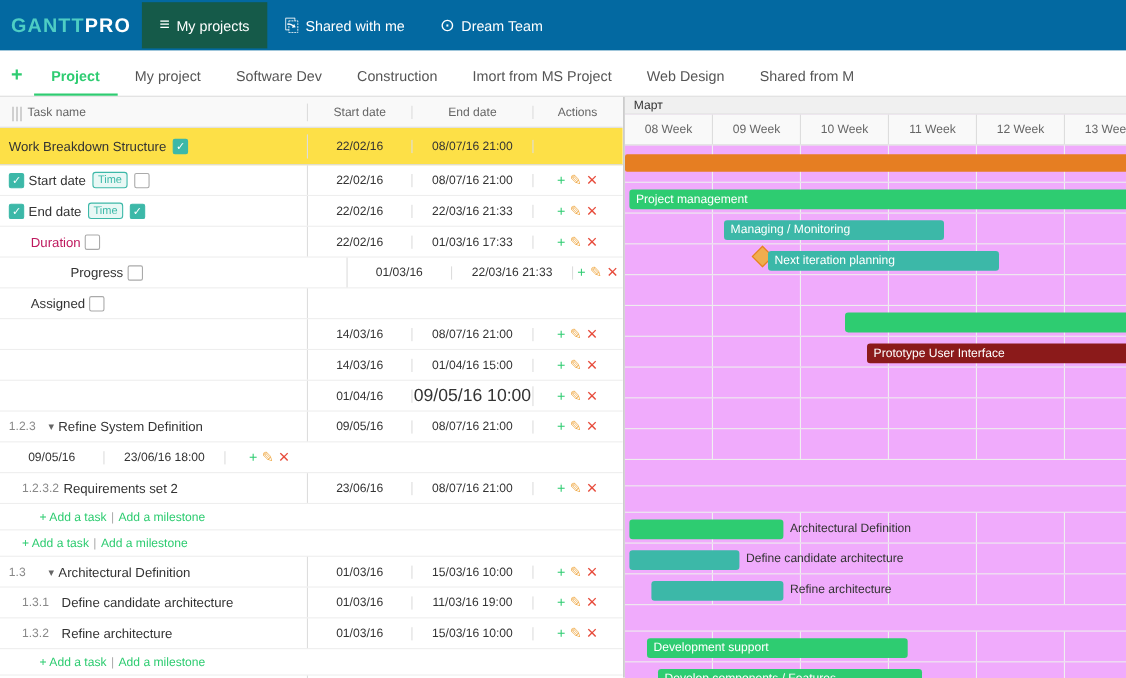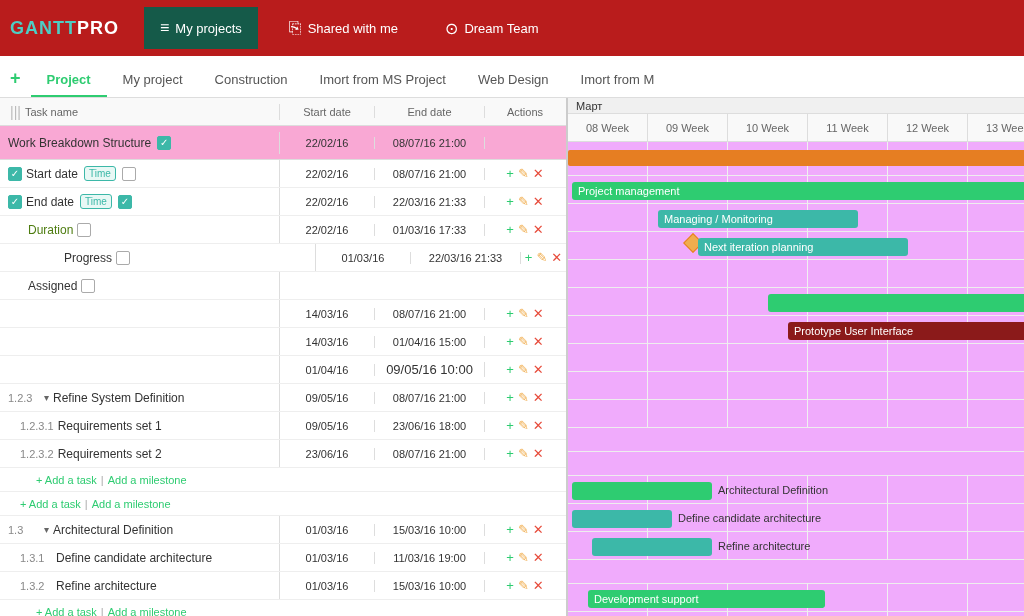--- a/index.html
+++ b/index.html
@@ -1,25 +1,25 @@
 <!DOCTYPE html>
 <html><head>
   <meta charset="utf-8">
   <style>
     * { box-sizing: border-box; margin: 0; padding: 0; font-family: Arial, sans-serif; }
     body { width: 1024px; height: 616px; overflow: hidden; background: #f5f5f5; font-size: 12px; }
 
     
     .header {
-      background: #b91c1c;
-      height: 56px;
+      background: #0369a1;
+      height: 46px;
       display: flex;
       align-items: center;
       padding: 0 10px;
-      gap: 15px;
+      gap: 0;
     }
     .logo {
       color: #fff;
       font-weight: bold;
       font-size: 18px;
       letter-spacing: 1px;
       margin-right: 10px;
     }
     .logo span { color: #4ecdc4; }
     .nav-item {
@@ -241,24 +241,25 @@
   <div class="nav-item">
     <span class="nav-icon">⊙</span>
     <span>Dream Team</span>
   </div>
 </div>
 
 <div class="tabs">
   <div class="tab-add">+</div>
   <div class="tab active">Project</div>
   <div class="tab">My project</div>
+  <div class="tab">Software Dev</div>
   <div class="tab">Construction</div>
   <div class="tab">Imort from MS Project</div>
   <div class="tab">Web Design</div>
-  <div class="tab">Imort from M</div>
+  <div class="tab">Shared from M</div>
 </div>
 
 <div class="main">
 
   <div class="left-panel">
 
     <div class="col-headers">
       <div class="col-task">
         <span style="color:#bbb;font-size:14px;">|||</span>
         <span>Task name</span>
@@ -267,21 +268,21 @@
         <span>Start date</span>
       </div>
       <div class="col-end">
         <span>End date</span>
       </div>
       <div class="col-actions">
         <span>Actions</span>
       </div>
     </div>
 
-    <div class="row" style="height:34px;background:#f9a8d4;border-bottom:1px solid #ddd;">
+    <div class="row" style="height:34px;background:#fde047;border-bottom:1px solid #ddd;">
       <div class="cell-task" style="font-size:12px;gap:6px;flex-wrap:wrap;height:auto;padding:4px 8px;align-items:center;">
         <span style="font-size:12px;color:#333;">Work Breakdown Structure</span>
         <div class="checkbox checked">✓</div>
       </div>
       <div class="cell-start" style="font-size:11px;">22/02/16</div>
       <div class="cell-end" style="font-size:11px;">08/07/16 21:00</div>
       <div class="cell-actions"></div>
     </div>
 
     <div class="row" style="height:28px;">
@@ -312,21 +313,21 @@
       <div class="cell-actions">
         <span class="action-btn action-plus">+</span>
         <span class="action-btn action-edit">✎</span>
         <span class="action-btn action-del">✕</span>
       </div>
     </div>
 
     <div class="row" style="height:28px;">
       <div class="cell-task" style="gap:4px;">
         <span style="width:16px;"></span>
-        <span style="color:#4d7c0f;">Duration</span>
+        <span style="color:#be185d;">Duration</span>
         <div class="checkbox"></div>
       </div>
       <div class="cell-start" style="font-size:11px;">22/02/16</div>
       <div class="cell-end" style="font-size:11px;">01/03/16 17:33</div>
       <div class="cell-actions">
         <span class="action-btn action-plus">+</span>
         <span class="action-btn action-edit">✎</span>
         <span class="action-btn action-del">✕</span>
       </div>
     </div>
@@ -375,21 +376,21 @@
       <div class="cell-actions">
         <span class="action-btn action-plus">+</span>
         <span class="action-btn action-edit">✎</span>
         <span class="action-btn action-del">✕</span>
       </div>
     </div>
 
     <div class="row" style="height:28px;">
       <div class="cell-task"></div>
       <div class="cell-start" style="font-size:11px;">01/04/16</div>
-      <div class="cell-end" style="font-size:13px;">09/05/16 10:00</div>
+      <div class="cell-end" style="font-size:16px;">09/05/16 10:00</div>
       <div class="cell-actions">
         <span class="action-btn action-plus">+</span>
         <span class="action-btn action-edit">✎</span>
         <span class="action-btn action-del">✕</span>
       </div>
     </div>
 
     <div class="row" style="height:28px;">
       <div class="cell-task" style="padding-left:8px;">
         <span class="task-num">1.2.3</span>
@@ -399,24 +400,20 @@
       <div class="cell-start" style="font-size:11px;">09/05/16</div>
       <div class="cell-end" style="font-size:11px;">08/07/16 21:00</div>
       <div class="cell-actions">
         <span class="action-btn action-plus">+</span>
         <span class="action-btn action-edit">✎</span>
         <span class="action-btn action-del">✕</span>
       </div>
     </div>
 
     <div class="row" style="height:28px;">
-      <div class="cell-task" style="padding-left:20px;">
-        <span class="task-num">1.2.3.1</span>
-        <span class="task-name">Requirements set 1</span>
-      </div>
       <div class="cell-start" style="font-size:11px;">09/05/16</div>
       <div class="cell-end" style="font-size:11px;">23/06/16 18:00</div>
       <div class="cell-actions">
         <span class="action-btn action-plus">+</span>
         <span class="action-btn action-edit">✎</span>
         <span class="action-btn action-del">✕</span>
       </div>
     </div>
 
     <div class="row" style="height:28px;">

